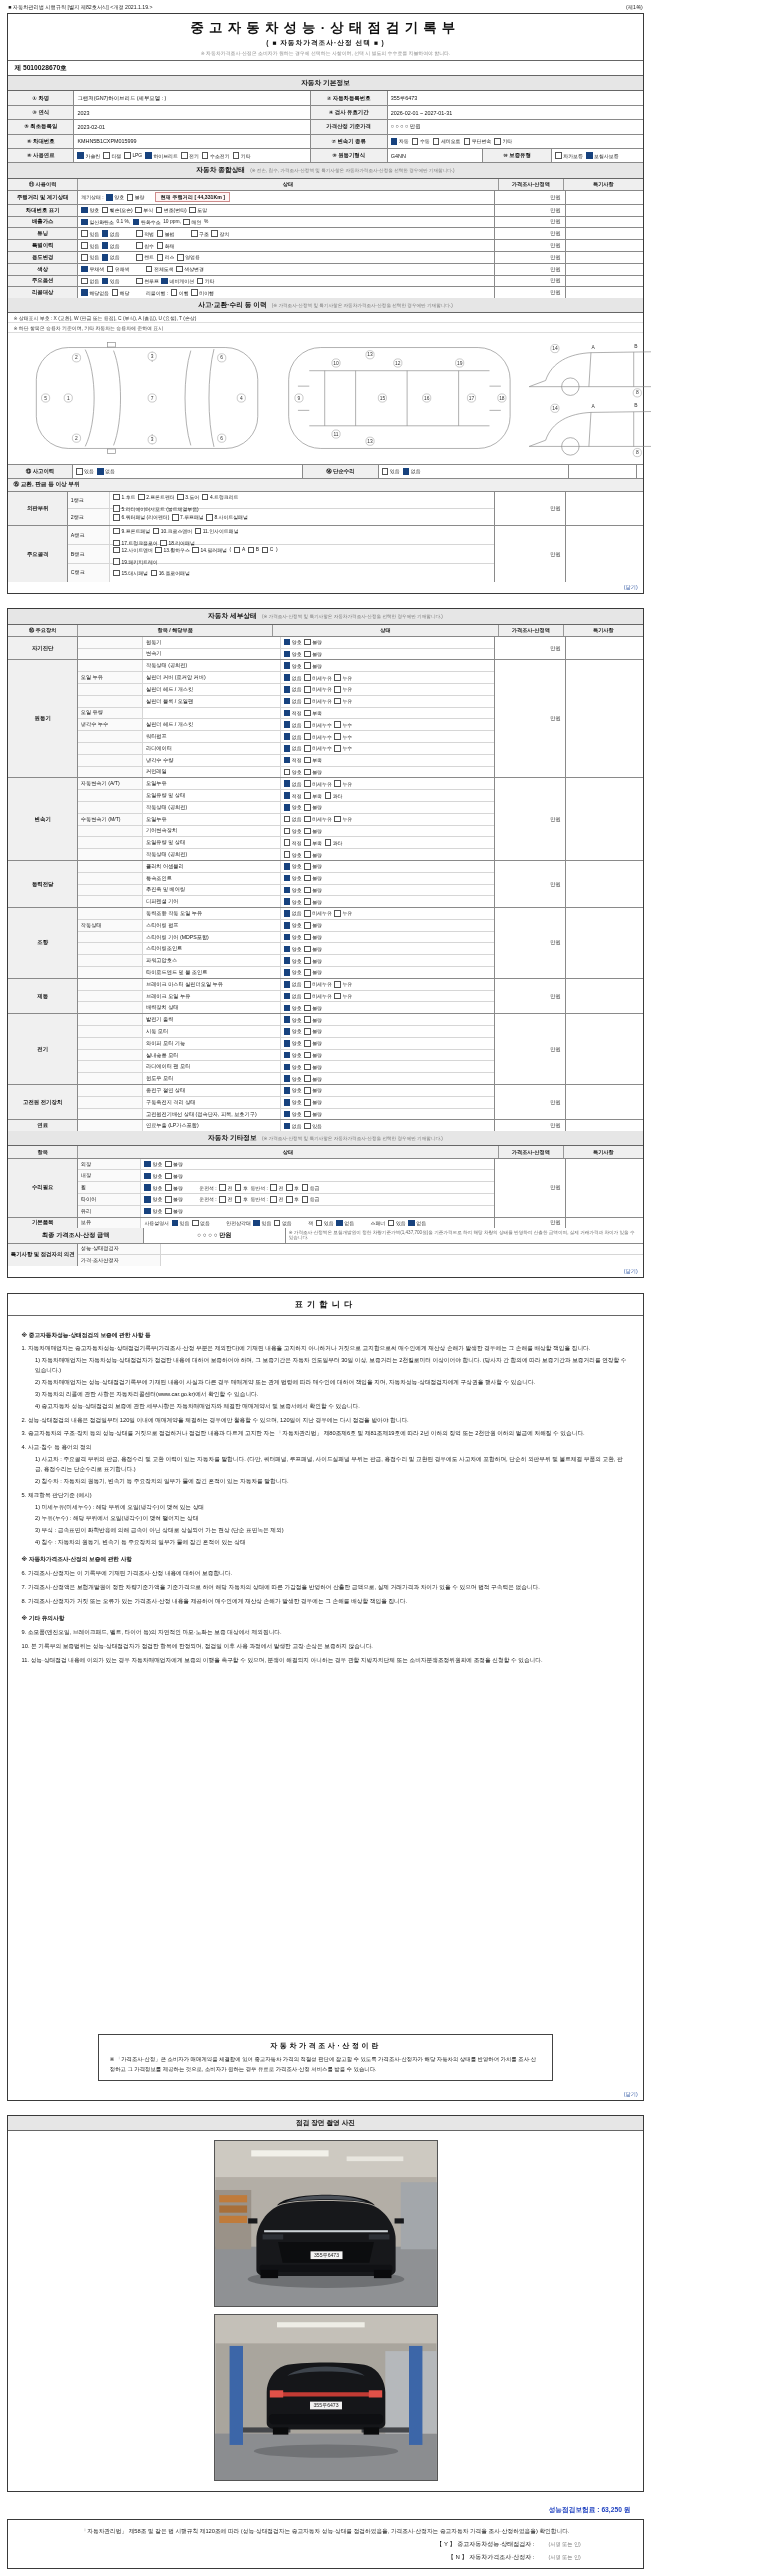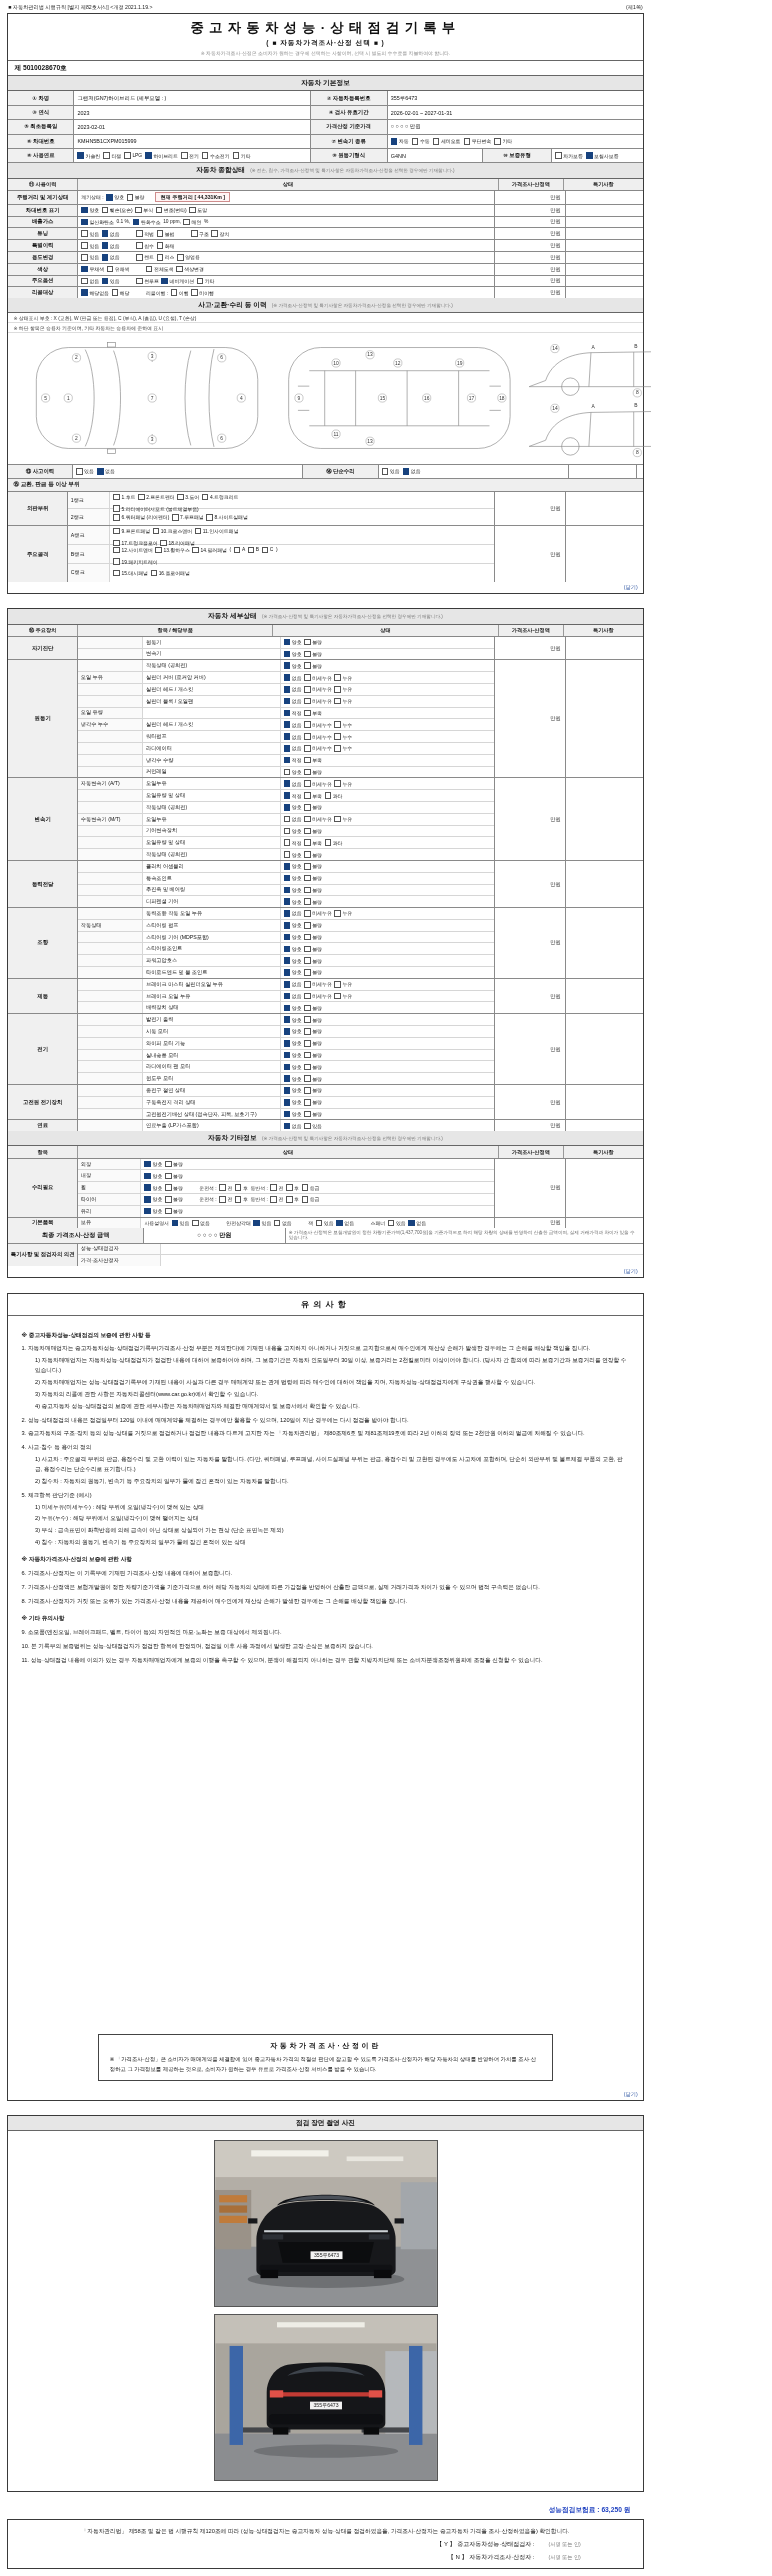--- a/index.html
+++ b/index.html
@@ -1091,21 +1091,21 @@
               <div class="sa" style="width: 77px;">가격·조사산정자</div>
               <div class="sc"></div>
             </div>
           </div>
         </div>
       </div>
     <div class="closelink">(닫기)</div>
   </div>
 
   <div class="box notice">
-    <div class="ntitle">유의사항</div>
+    <div class="ntitle">표기합니다</div>
     <div class="nbody">
         <div class="nl0 nb">※ 중고자동차성능·상태점검의 보증에 관한 사항 등</div>
         <div class="nl0">1. 자동차매매업자는 중고자동차성능·상태점검기록부(가격조사·산정 부분은 제외한다)에 기재된 내용을 고지하지 아니하거나 거짓으로 고지함으로써 매수인에게 재산상 손해가 발생한 경우에는 그 손해를 배상할 책임을 집니다.</div>
         <div class="nl1">1) 자동차매매업자는 자동차성능·상태점검자가 점검한 내용에 대하여 보증하여야 하며, 그 보증기간은 자동차 인도일부터 30일 이상, 보증거리는 2천킬로미터 이상이어야 합니다. (당사자 간 합의에 따라 보증기간과 보증거리를 연장할 수 있습니다.)</div>
         <div class="nl1">2) 자동차매매업자는 성능·상태점검기록부에 기재된 내용이 사실과 다른 경우 매매계약 또는 관계 법령에 따라 매수인에 대하여 책임을 지며, 자동차성능·상태점검자에게 구상권을 행사할 수 있습니다.</div>
         <div class="nl1">3) 자동차의 리콜에 관한 사항은 자동차리콜센터(www.car.go.kr)에서 확인할 수 있습니다.</div>
         <div class="nl1">4) 중고자동차 성능·상태점검의 보증에 관한 세부사항은 자동차매매업자와 체결한 매매계약서 및 보증서에서 확인할 수 있습니다.</div>
         <div class="nl0">2. 성능·상태점검의 내용은 점검일부터 120일 이내에 매매계약을 체결하는 경우에만 활용할 수 있으며, 120일이 지난 경우에는 다시 점검을 받아야 합니다.</div>
         <div class="nl0">3. 중고자동차의 구조·장치 등의 성능·상태를 거짓으로 점검하거나 점검한 내용과 다르게 고지한 자는 「자동차관리법」 제80조제6호 및 제81조제19호에 따라 2년 이하의 징역 또는 2천만원 이하의 벌금에 처해질 수 있습니다.</div>
         <div class="nl0">4. 사고·침수 등 용어의 정의</div>

